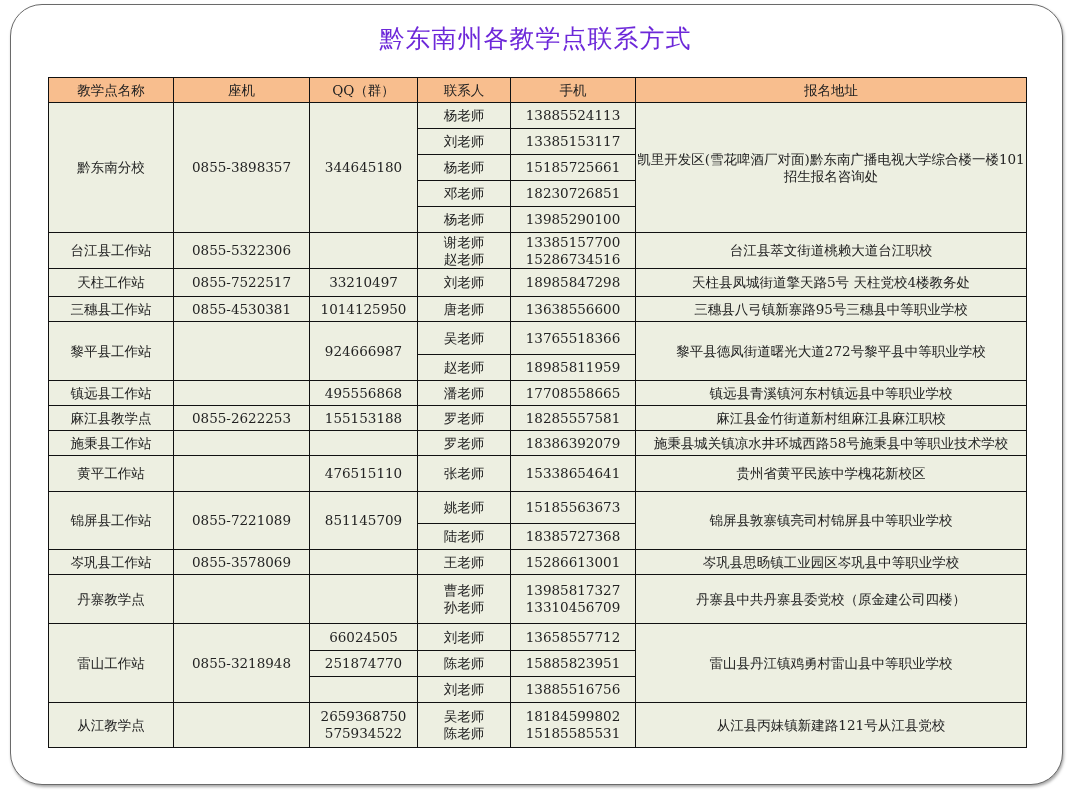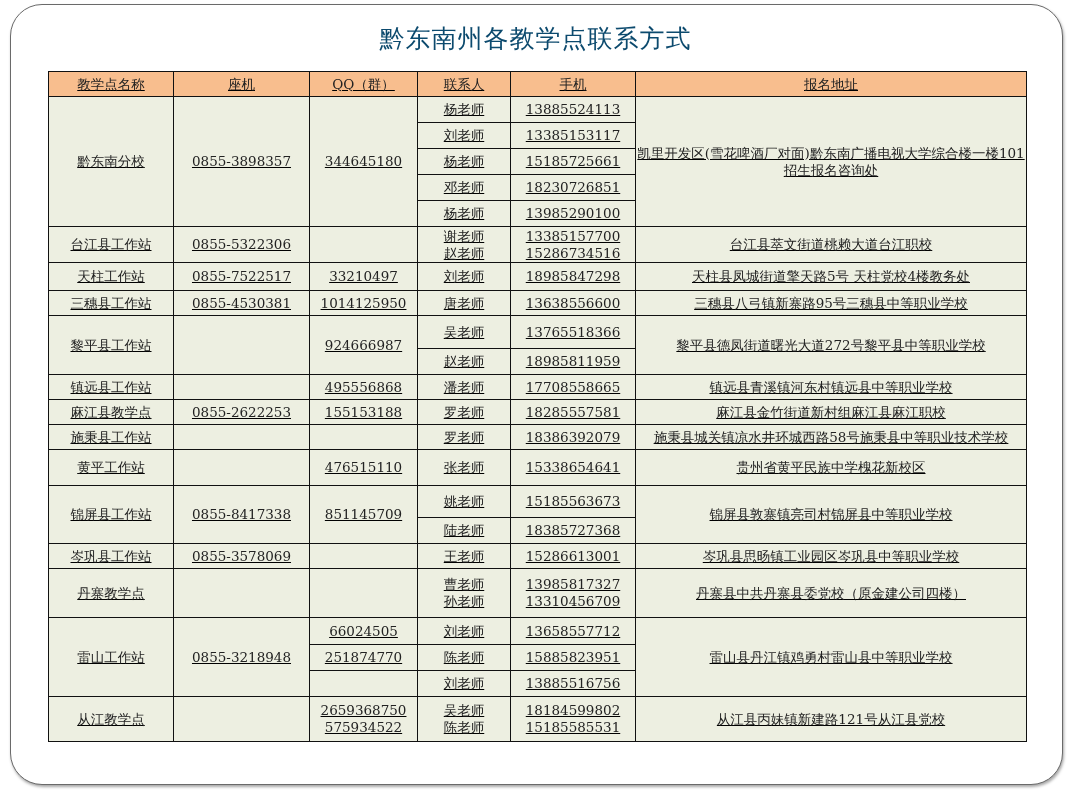--- a/index.html
+++ b/index.html
@@ -2,24 +2,24 @@
 <html><head>
 <meta charset="utf-8">
 <style>
   html, body { margin:0; padding:0; background:#ffffff; }
   body { width:1071px; height:793px; position:relative; overflow:hidden;
          font-family:"DejaVu Serif","Liberation Serif",serif; }
   .frame { position:absolute; left:10px; top:4px; width:1051px; height:779px;
            border:1px solid #6a6a6a; border-radius:32px; background:#fff;
            box-shadow:1px 2px 3px rgba(0,0,0,0.35); }
   .title { position:absolute; left:0; top:22px; width:1071px; text-align:center;
-           font-size:25px; color:#0c4a6e; letter-spacing:1px;
+           font-size:25px; color:#6d28d9; letter-spacing:1px;
            font-family:"DejaVu Serif","Liberation Serif",serif; }
-  table.grid { position:absolute; left:48px; top:71px; border-collapse:collapse;
-               table-layout:fixed; width:978px;text-decoration:underline; }
+  table.grid { position:absolute; left:48px; top:77px; border-collapse:collapse;
+               table-layout:fixed; width:978px; }
   table.grid td, table.grid th { border:1.5px solid #111; padding:0; font-weight:normal;
                font-size:13.5px; color:#222; text-align:center; vertical-align:middle;
                background:#edefe1; line-height:17px; overflow:hidden; }
   table.grid th { background:#f8be8e; height:24px; }
   td.addr { text-align:left; padding-left:2px; font-size:14px;margin-left:8px; }
   td.num { font-family:"DejaVu Serif","Liberation Serif",serif; }
   .ml { white-space:pre-line;margin-top:48px; }
 </style>
 </head>
 <body>
@@ -146,21 +146,21 @@
       <td>黄平工作站</td>
       <td class="num"></td>
       <td class="num">476515110</td>
       <td>张老师</td>
       <td class="num">15338654641</td>
       <td class="addr">贵州省黄平民族中学槐花新校区</td>
     </tr>
 
     <tr style="height:32px">
       <td rowspan="2">锦屏县工作站</td>
-      <td rowspan="2" class="num">0855-8417338</td>
+      <td rowspan="2" class="num">0855-7221089</td>
       <td rowspan="2" class="num">851145709</td>
       <td>姚老师</td>
       <td class="num">15185563673</td>
       <td rowspan="2" class="addr">锦屏县敦寨镇亮司村锦屏县中等职业学校</td>
     </tr>
     <tr style="height:26px">
       <td>陆老师</td>
       <td class="num">18385727368</td>
     </tr>
 

